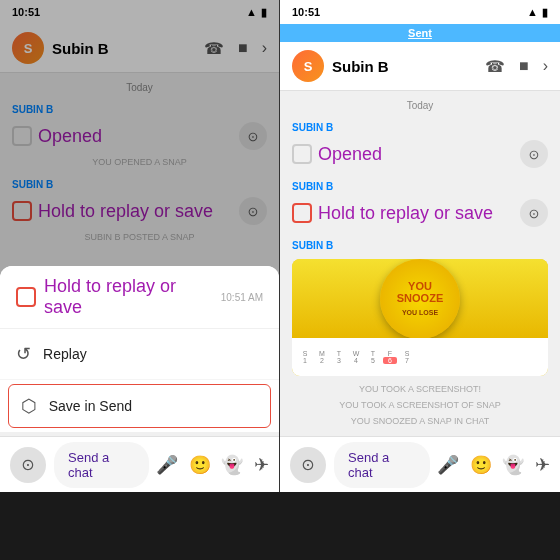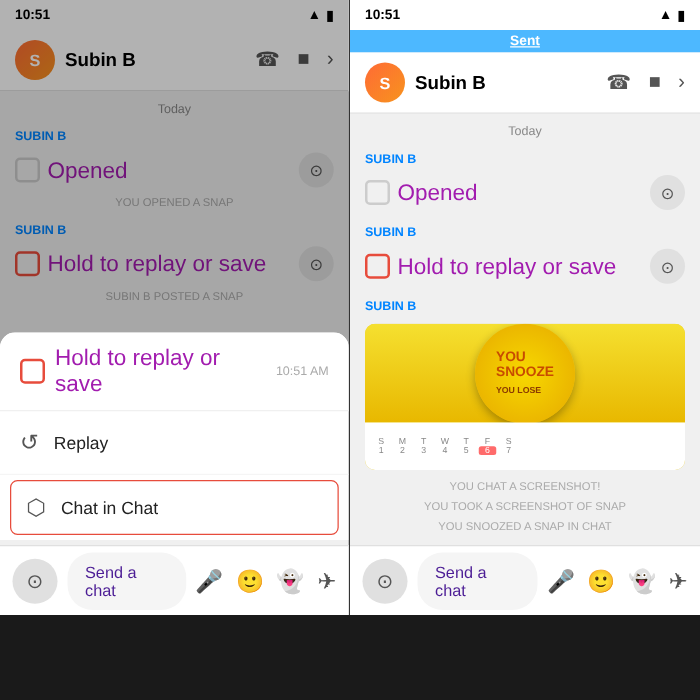--- a/index.html
+++ b/index.html
@@ -273,20 +273,21 @@
       align-items: center;
       justify-content: center;
       position: relative;
       box-shadow: 0 3px 8px rgba(0,0,0,0.3);
     }
 
     .snooze-text {
       font-size: 11px;
       font-weight: 900;
       color: #c84b00;
+      text-align: center;
       line-height: 1.1;
       text-transform: uppercase;
     }
 
     .calendar-strip {
       position: absolute;
       bottom: 0;
       left: 0;
       right: 0;
       background: #fff;
@@ -368,21 +369,21 @@
         <span class="message-text">Hold to replay or save</span>
         <span class="context-time">10:51 AM</span>
       </div>
 
       <div class="context-menu-item">
         <span class="menu-icon">↺</span>
         <span>Replay</span>
       </div>
       <div class="context-menu-item" style="border: 1.5px solid #e74c3c; margin: 4px 8px; border-radius: 6px; padding: 10px 12px;">
         <span class="menu-icon">⬡</span>
-        <span>Chat in Chat</span>
+        <span>Save in Send</span>
       </div>
     </div>
   </div>
 
   <div class="bottom-bar">
     <div class="camera-btn">⊙</div>
     <div class="chat-input">Send a chat</div>
     <div class="bottom-icons">
       <span>🎤</span>
       <span>🙂</span>
@@ -460,21 +461,21 @@
             <div class="cal-cell">3</div>
             <div class="cal-cell">4</div>
             <div class="cal-cell">5</div>
             <div class="cal-cell highlighted">6</div>
             <div class="cal-cell">7</div>
           </div>
         </div>
       </div>
     </div>
 
-    <div class="timestamp">YOU CHAT A SCREENSHOT!</div>
+    <div class="timestamp">YOU TOOK A SCREENSHOT!</div>
     <div class="timestamp">YOU TOOK A SCREENSHOT OF SNAP</div>
     <div class="timestamp">YOU SNOOZED A SNAP IN CHAT</div>
   </div>
 
   <div class="bottom-bar">
     <div class="camera-btn">⊙</div>
     <div class="chat-input">Send a chat</div>
     <div class="bottom-icons">
       <span>🎤</span>
       <span>🙂</span>

